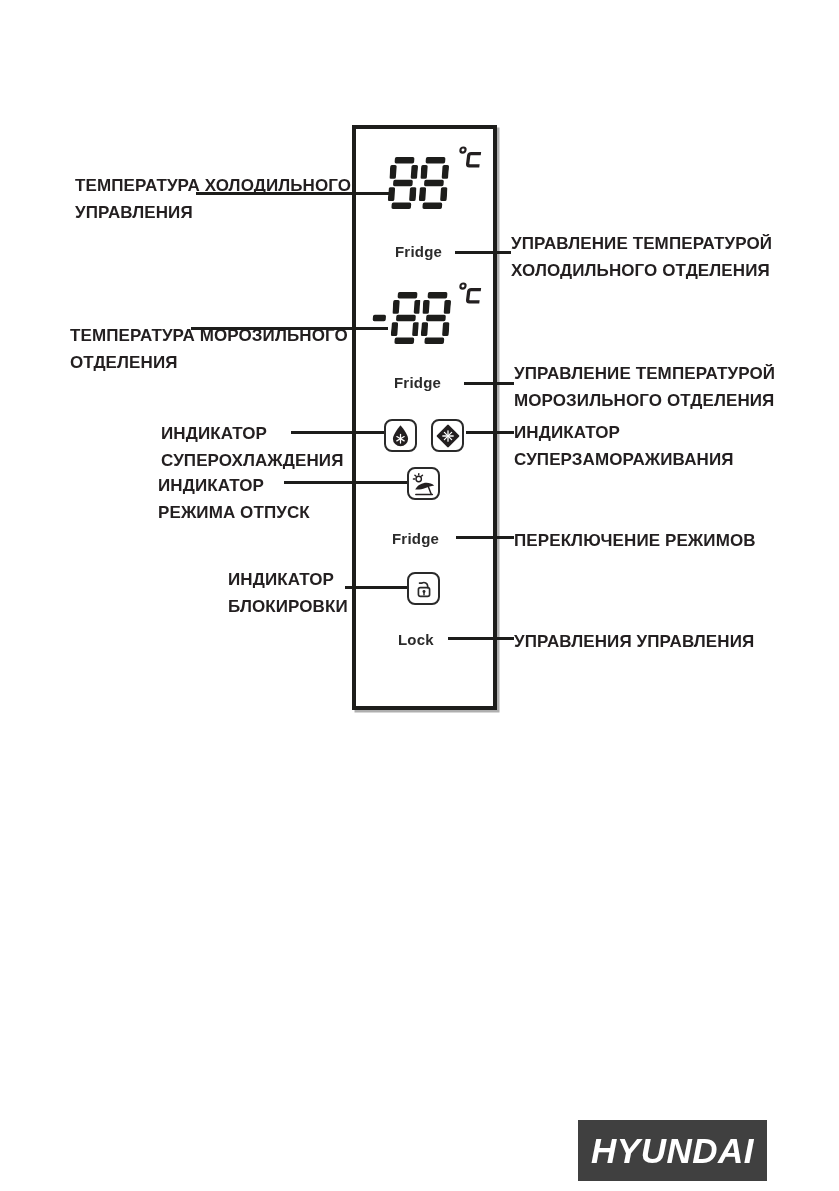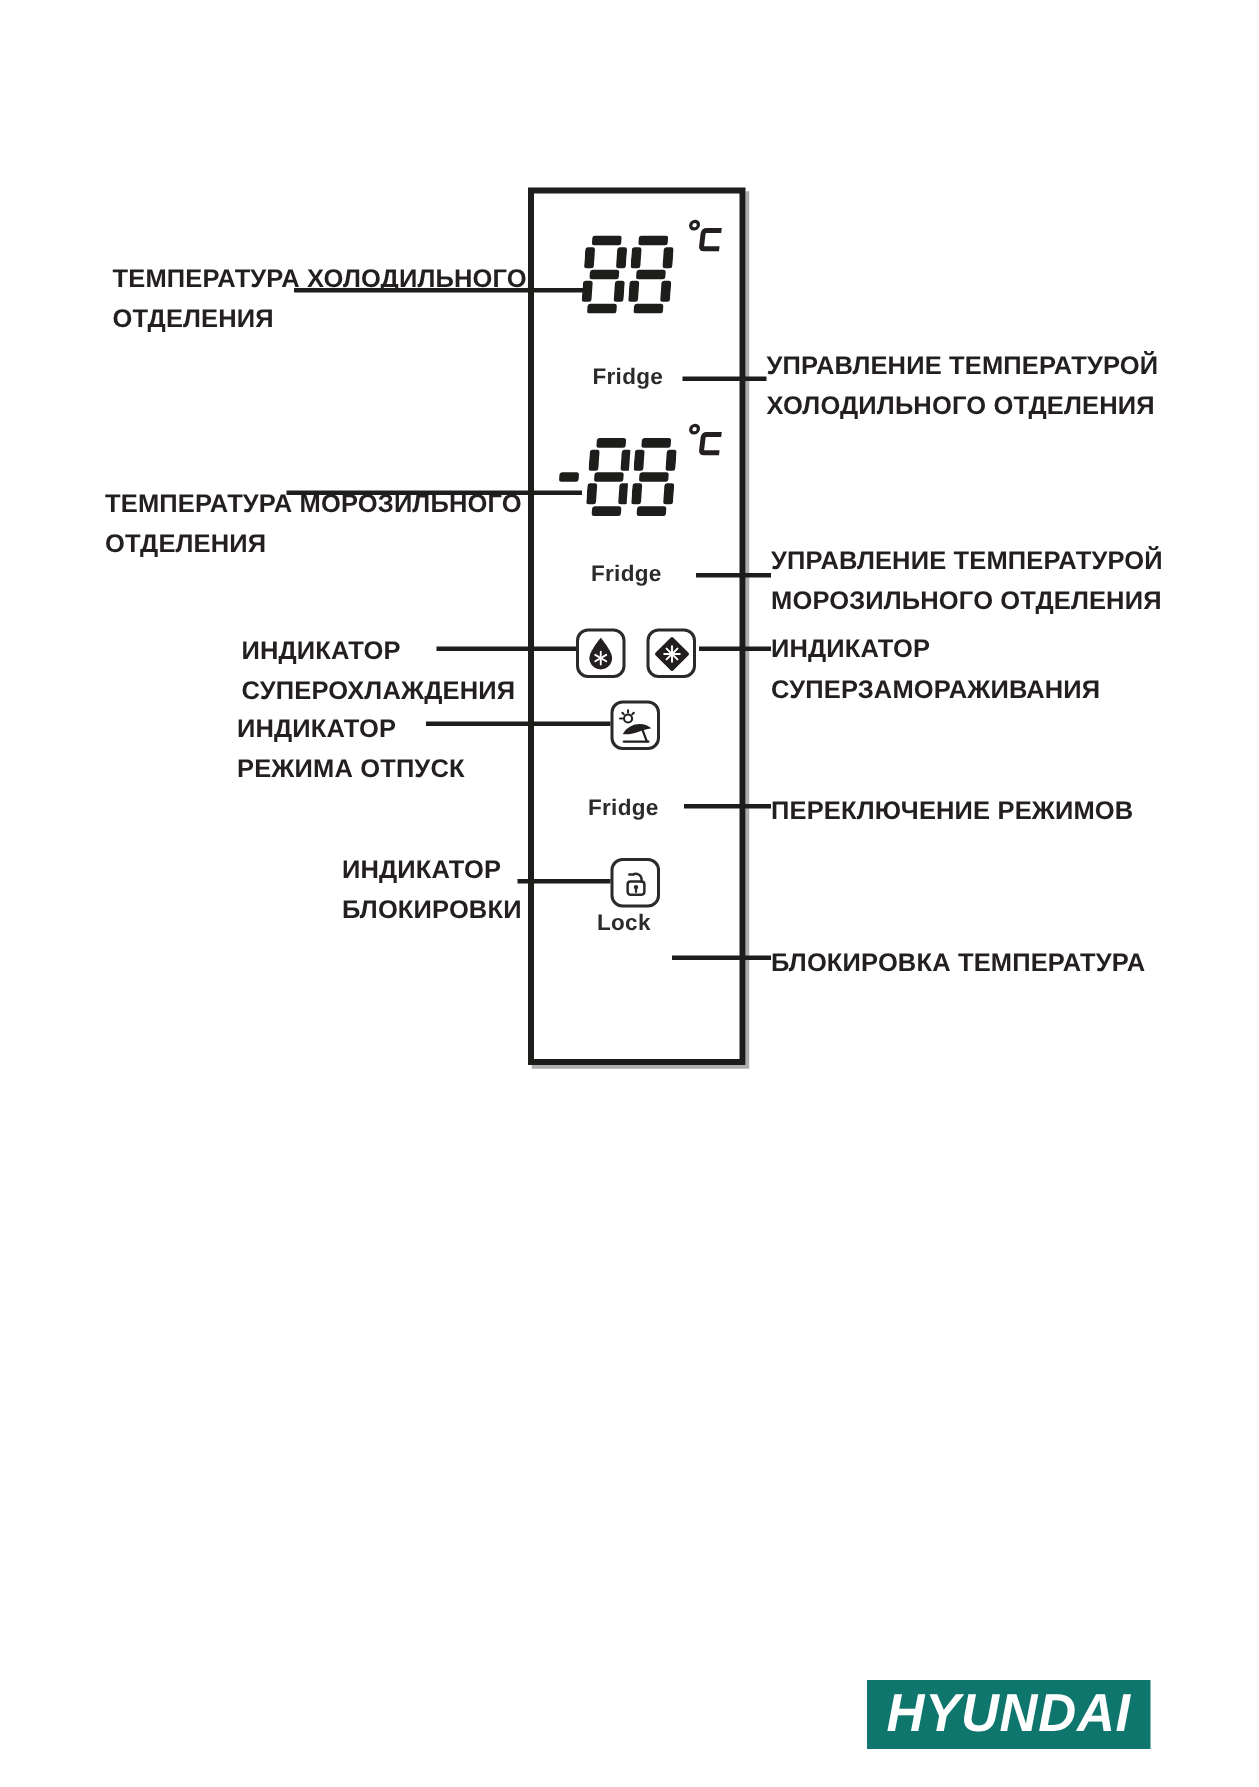--- a/index.html
+++ b/index.html
@@ -32,22 +32,22 @@
   .sevenseg svg{height:100%;width:auto;display:block;}
   .disp-unit{position:absolute;transform:skewX(-7deg);}
   
   .panel-icon{
     position:absolute;width:33px;height:33px;box-sizing:border-box;
     border:2.2px solid #2a2a2a;border-radius:8px;background:#fff;
     display:flex;align-items:center;justify-content:center;
   }
   
   .logo{
-    position:absolute;left:578px;top:1120px;width:189px;height:46px;
-    background:#0f766e;display:flex;align-items:center;justify-content:center;
+    position:absolute;left:578px;top:1120px;width:189px;height:61px;
+    background:#404040;display:flex;align-items:center;justify-content:center;
   }
   .logo span{
     color:#ffffff;font-weight:bold;font-style:italic;font-size:35px;
     letter-spacing:.5px;transform:scaleY(1.02);
   }
 </style>
 </head>
 <body>
 
 <div id="page">
@@ -168,25 +168,25 @@
 
   <div class="panel-icon" style="left:407px;top:572px;">
     <svg width="26" height="26" viewBox="0 0 28 28" fill="none" stroke="#2a2a2a" stroke-width="1.8" stroke-linecap="round">
       <rect x="8" y="12.5" width="12" height="9.5" rx="2"></rect>
       <path d="M9.2 7.6 h2.6 M11.8 7.6 a4.1 4.1 0 0 1 6.2 3.4 v1.5"></path>
       <circle cx="14" cy="16.6" r="1.6" fill="#2a2a2a" stroke="none"></circle>
       <line x1="14" y1="17.6" x2="14" y2="20.1" stroke-width="1.6"></line>
     </svg>
   </div>
 
-  <div class="btn-label" style="left:398px;top:607px;width:44px;">Lock</div>
+  <div class="btn-label" style="left:398px;top:631px;width:44px;">Lock</div>
   <div class="line" style="left:448px;top:637px;width:66px;"></div>
 
   <div class="callout" style="left:75px;top:172px;">ТЕМПЕРАТУРА ХОЛОДИЛЬНОГО
-ОТДЕЛЕНИЯ</div>
+УПРАВЛЕНИЯ</div>
   <div class="line" style="left:196px;top:192px;width:194px;"></div>
 
   <div class="callout" style="left:70px;top:322px;">ТЕМПЕРАТУРА МОРОЗИЛЬНОГО
 ОТДЕЛЕНИЯ</div>
   <div class="line" style="left:191px;top:327px;width:197px;"></div>
 
   <div class="callout" style="left:161px;top:420px;">ИНДИКАТОР
 СУПЕРОХЛАЖДЕНИЯ</div>
   <div class="line" style="left:291px;top:431px;width:93px;"></div>
 
@@ -203,19 +203,19 @@
 
   <div class="callout" style="left:514px;top:360px;">УПРАВЛЕНИЕ ТЕМПЕРАТУРОЙ
 МОРОЗИЛЬНОГО ОТДЕЛЕНИЯ</div>
 
   <div class="callout" style="left:514px;top:419px;">ИНДИКАТОР
 СУПЕРЗАМОРАЖИВАНИЯ</div>
   <div class="line" style="left:466px;top:431px;width:48px;"></div>
 
   <div class="callout" style="left:514px;top:527px;">ПЕРЕКЛЮЧЕНИЕ РЕЖИМОВ</div>
 
-  <div class="callout" style="left:514px;top:628px;">БЛОКИРОВКА ТЕМПЕРАТУРА</div>
+  <div class="callout" style="left:514px;top:628px;">УПРАВЛЕНИЯ УПРАВЛЕНИЯ</div>
 
   <div class="logo">
     <span>HYUNDAI</span>
   </div>
 
 </div>
 
 </body></html>

